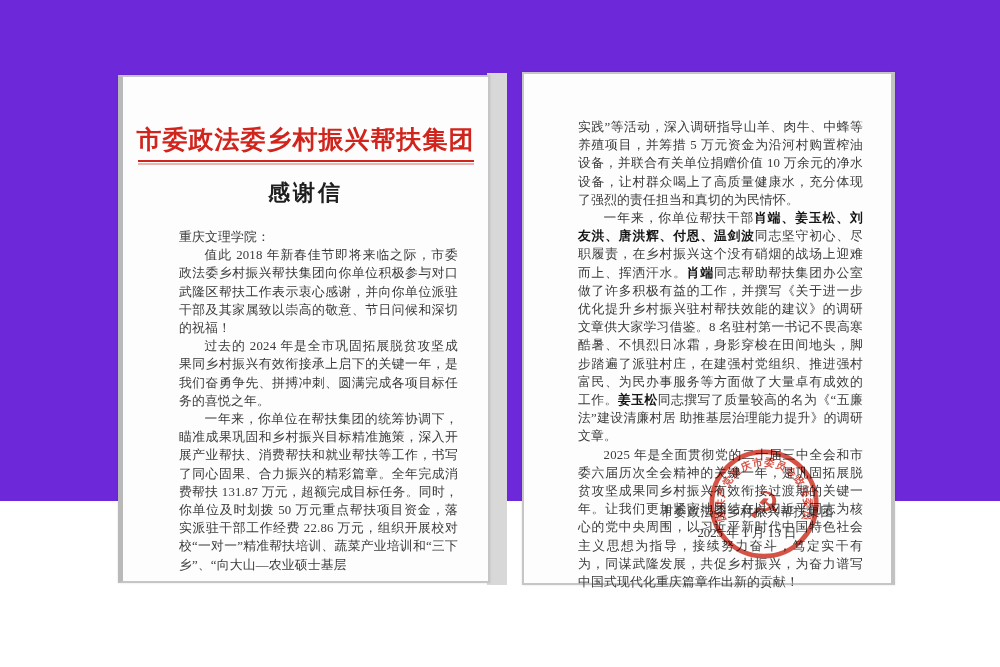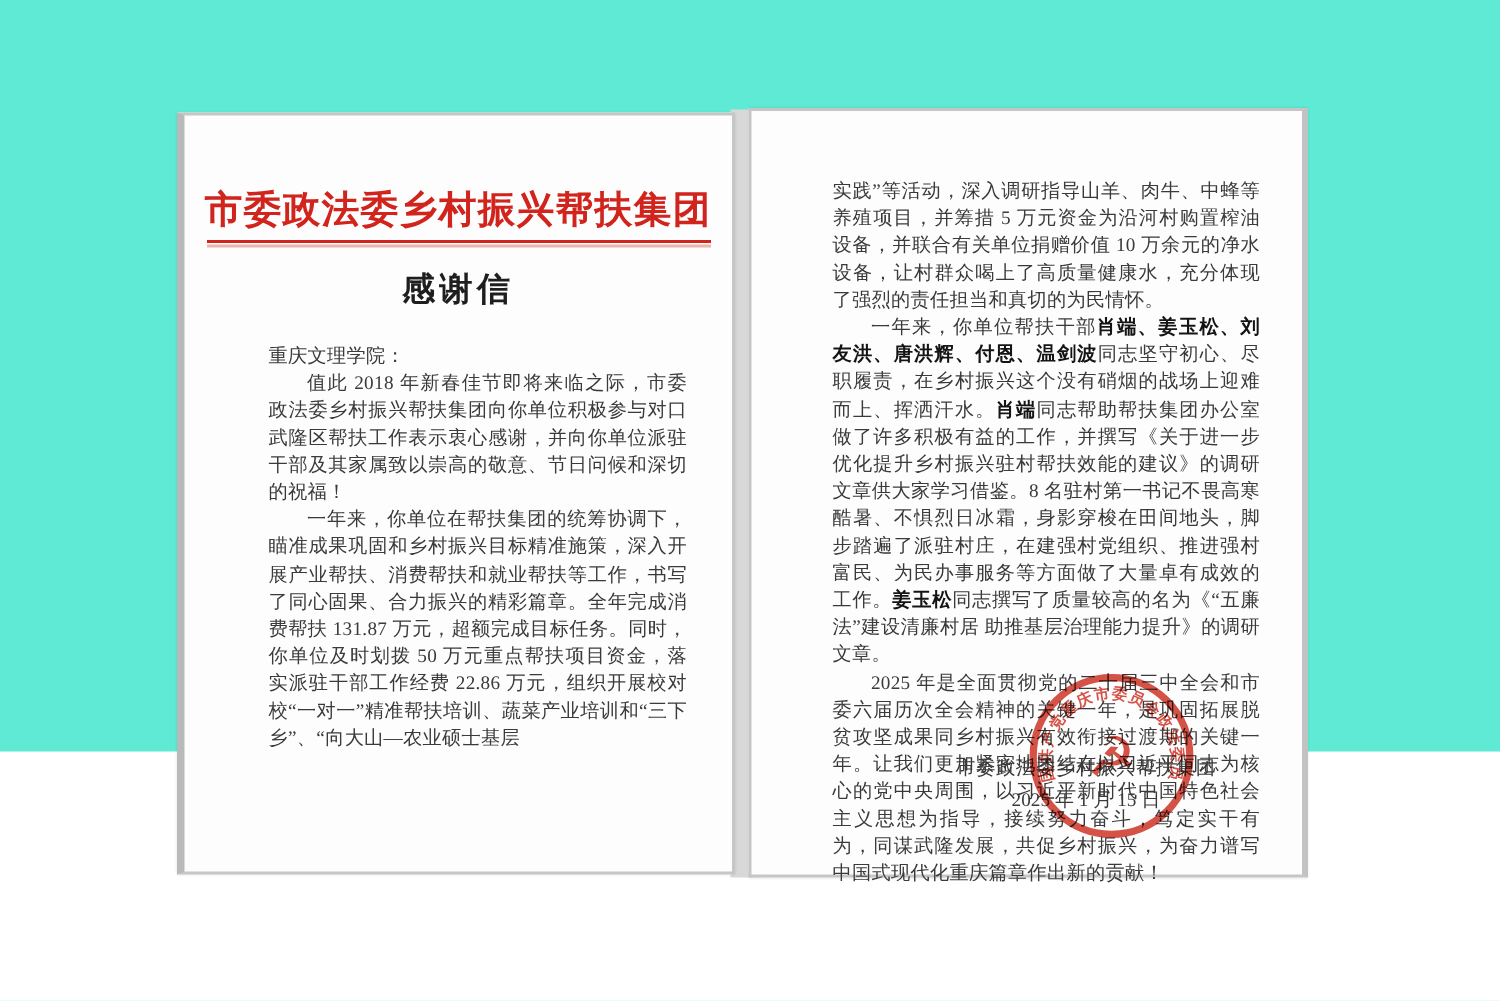--- a/index.html
+++ b/index.html
@@ -1,26 +1,26 @@
 <!DOCTYPE html>
 <html><head>
 <meta charset="utf-8">
 <style>
   * { margin:0; padding:0; box-sizing:border-box; }
   html,body { width:1000px; height:667px; background:#ffffff; overflow:hidden;
               font-family:"Liberation Serif","DejaVu Serif",serif; }
-  .canvas { position:relative; width:1000px; height:501px; background:#5eead4; }
+  .canvas { position:relative; width:1000px; height:501px; background:#6d28d9; }
 
   .page-gap { position:absolute; left:487px; top:73px; width:20px; height:512px;
               background:#d8d8d8; }
 
   .page { position:absolute; background:#fdfdfd; border:2px solid #c6c6c6;
           box-shadow:0 0 2px rgba(0,0,0,.12); }
   .page-left  { left:118px; top:75px;  width:372px; height:508px; border-left:5px solid #b9b9b9; }
-  .page-right { left:499px; top:72px;  width:373px; height:513px; border-right:4px solid #c2c2c2; }
+  .page-right { left:522px; top:72px;  width:373px; height:513px; border-right:4px solid #c2c2c2; }
 
   .letterhead { padding-top:46px; text-align:center; color:#d0241c; font-weight:bold;
                 font-size:25px; letter-spacing:1px; white-space:nowrap; }
   .letterhead-rule { width:336px; height:2px; background:#d0241c; margin:4px auto 0;
                      box-shadow:0 3px 0 rgba(208,36,28,.35); }
   .letter-heading { margin-top:16px; text-align:center; font-size:22px; font-weight:bold;
                     letter-spacing:3px; color:#1e1e1e; }
 
   .body-left  { margin-top:20px; padding:0 30px 0 56px; }
   .body-right { padding:44px 28px 0 54px; }
@@ -44,20 +44,21 @@
   <div class="page-gap"></div>
 
   <div class="page page-left">
     <div class="letterhead">市委政法委乡村振兴帮扶集团</div>
     <div class="letterhead-rule"></div>
     <div class="letter-heading">感谢信</div>
 
     <div class="body-text body-left">
       <p>重庆文理学院：</p>
       <p class="indent">值此 2018 年新春佳节即将来临之际，市委政法委乡村振兴帮扶集团向你单位积极参与对口武隆区帮扶工作表示衷心感谢，并向你单位派驻干部及其家属致以崇高的敬意、节日问候和深切的祝福！</p>
+      <p class="indent">过去的 2024 年是全市巩固拓展脱贫攻坚成果同乡村振兴有效衔接承上启下的关键一年，是我们奋勇争先、拼搏冲刺、圆满完成各项目标任务的喜悦之年。</p>
       <p class="indent">一年来，你单位在帮扶集团的统筹协调下，瞄准成果巩固和乡村振兴目标精准施策，深入开展产业帮扶、消费帮扶和就业帮扶等工作，书写了同心固果、合力振兴的精彩篇章。全年完成消费帮扶 131.87 万元，超额完成目标任务。同时，你单位及时划拨 50 万元重点帮扶项目资金，落实派驻干部工作经费 22.86 万元，组织开展校对校“一对一”精准帮扶培训、蔬菜产业培训和“三下乡”、“向大山—农业硕士基层</p>
     </div>
   </div>
 
   <div class="page page-right">
     <div class="body-text body-right">
       <p>实践”等活动，深入调研指导山羊、肉牛、中蜂等养殖项目，并筹措 5 万元资金为沿河村购置榨油设备，并联合有关单位捐赠价值 10 万余元的净水设备，让村群众喝上了高质量健康水，充分体现了强烈的责任担当和真切的为民情怀。</p>
       <p class="indent"><span>一年来，你单位帮扶干部</span><b>肖端、姜玉松、刘友洪、唐洪辉、付恩、温剑波</b><span>同志坚守初心、尽职履责，在乡村振兴这个没有硝烟的战场上迎难而上、挥洒汗水。</span><b>肖端</b><span>同志帮助帮扶集团办公室做了许多积极有益的工作，并撰写《关于进一步优化提升乡村振兴驻村帮扶效能的建议》的调研文章供大家学习借鉴。8 名驻村第一书记不畏高寒酷暑、不惧烈日冰霜，身影穿梭在田间地头，脚步踏遍了派驻村庄，在建强村党组织、推进强村富民、为民办事服务等方面做了大量卓有成效的工作。</span><b>姜玉松</b><span>同志撰写了质量较高的名为《“五廉法”建设清廉村居 助推基层治理能力提升》的调研文章。</span></p>
       <p class="indent">2025 年是全面贯彻党的二十届三中全会和市委六届历次全会精神的关键一年，是巩固拓展脱贫攻坚成果同乡村振兴有效衔接过渡期的关键一年。让我们更加紧密地团结在以习近平同志为核心的党中央周围，以习近平新时代中国特色社会主义思想为指导，接续努力奋斗，笃定实干有为，同谋武隆发展，共促乡村振兴，为奋力谱写中国式现代化重庆篇章作出新的贡献！</p>
     </div>

